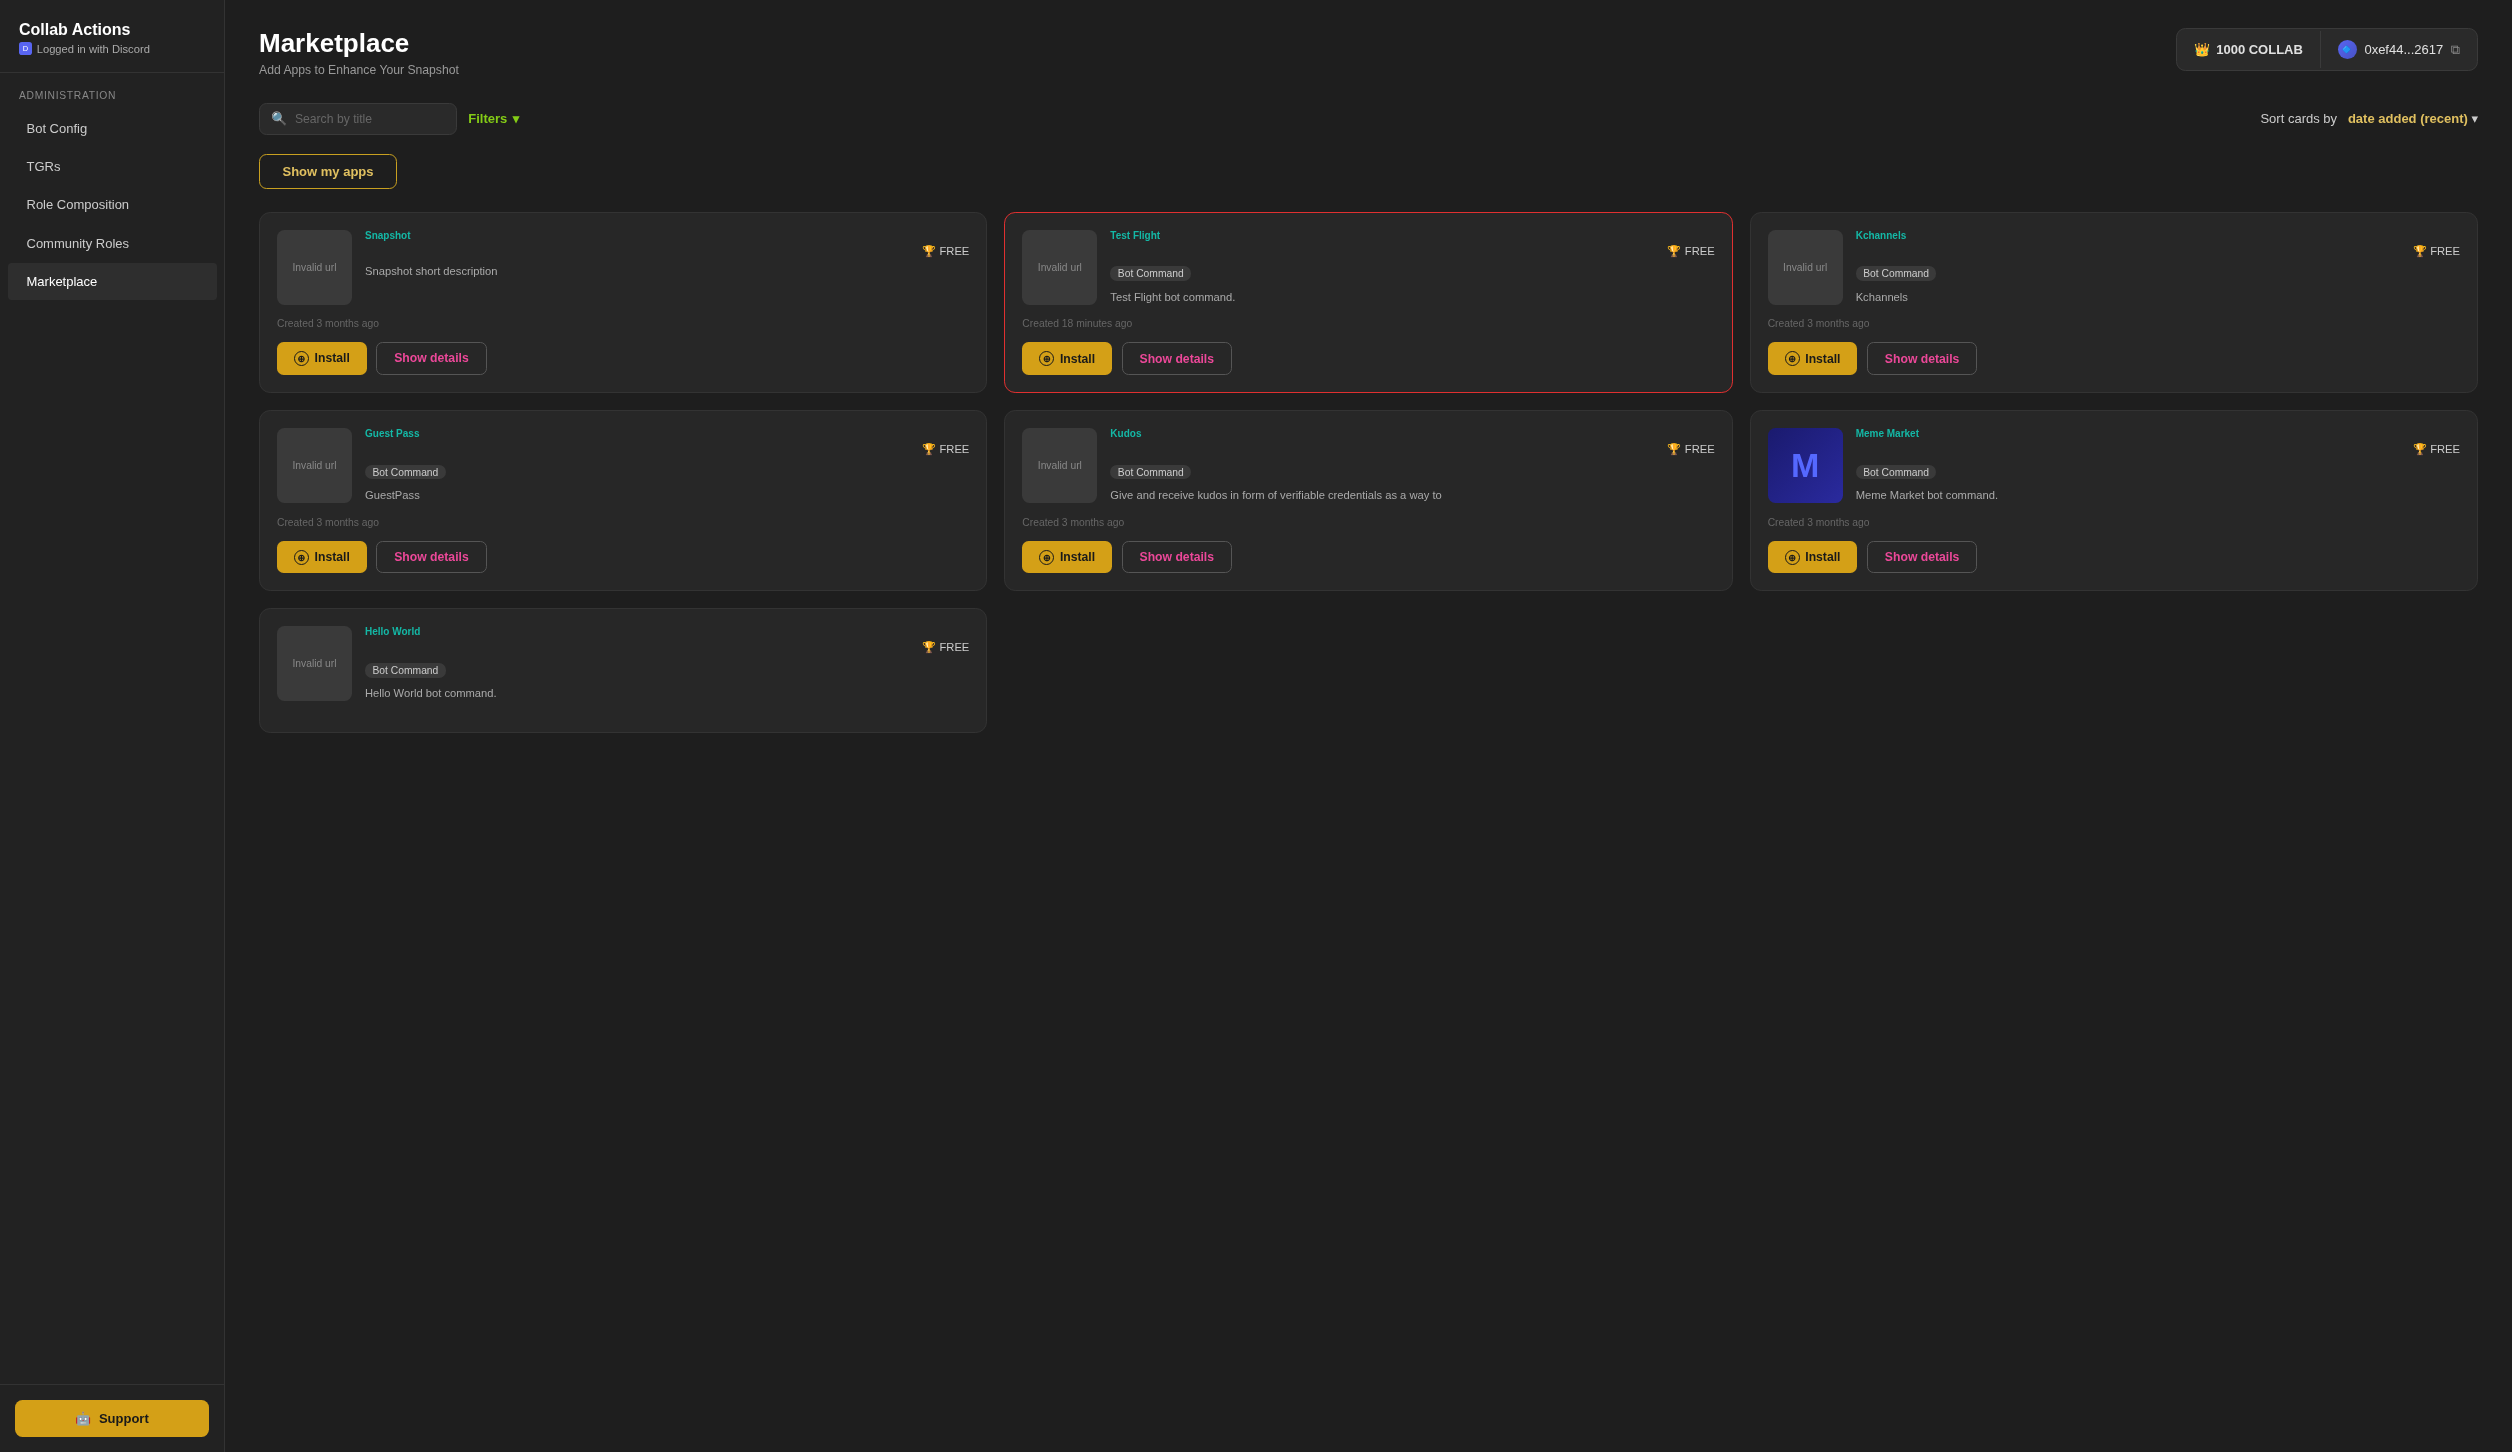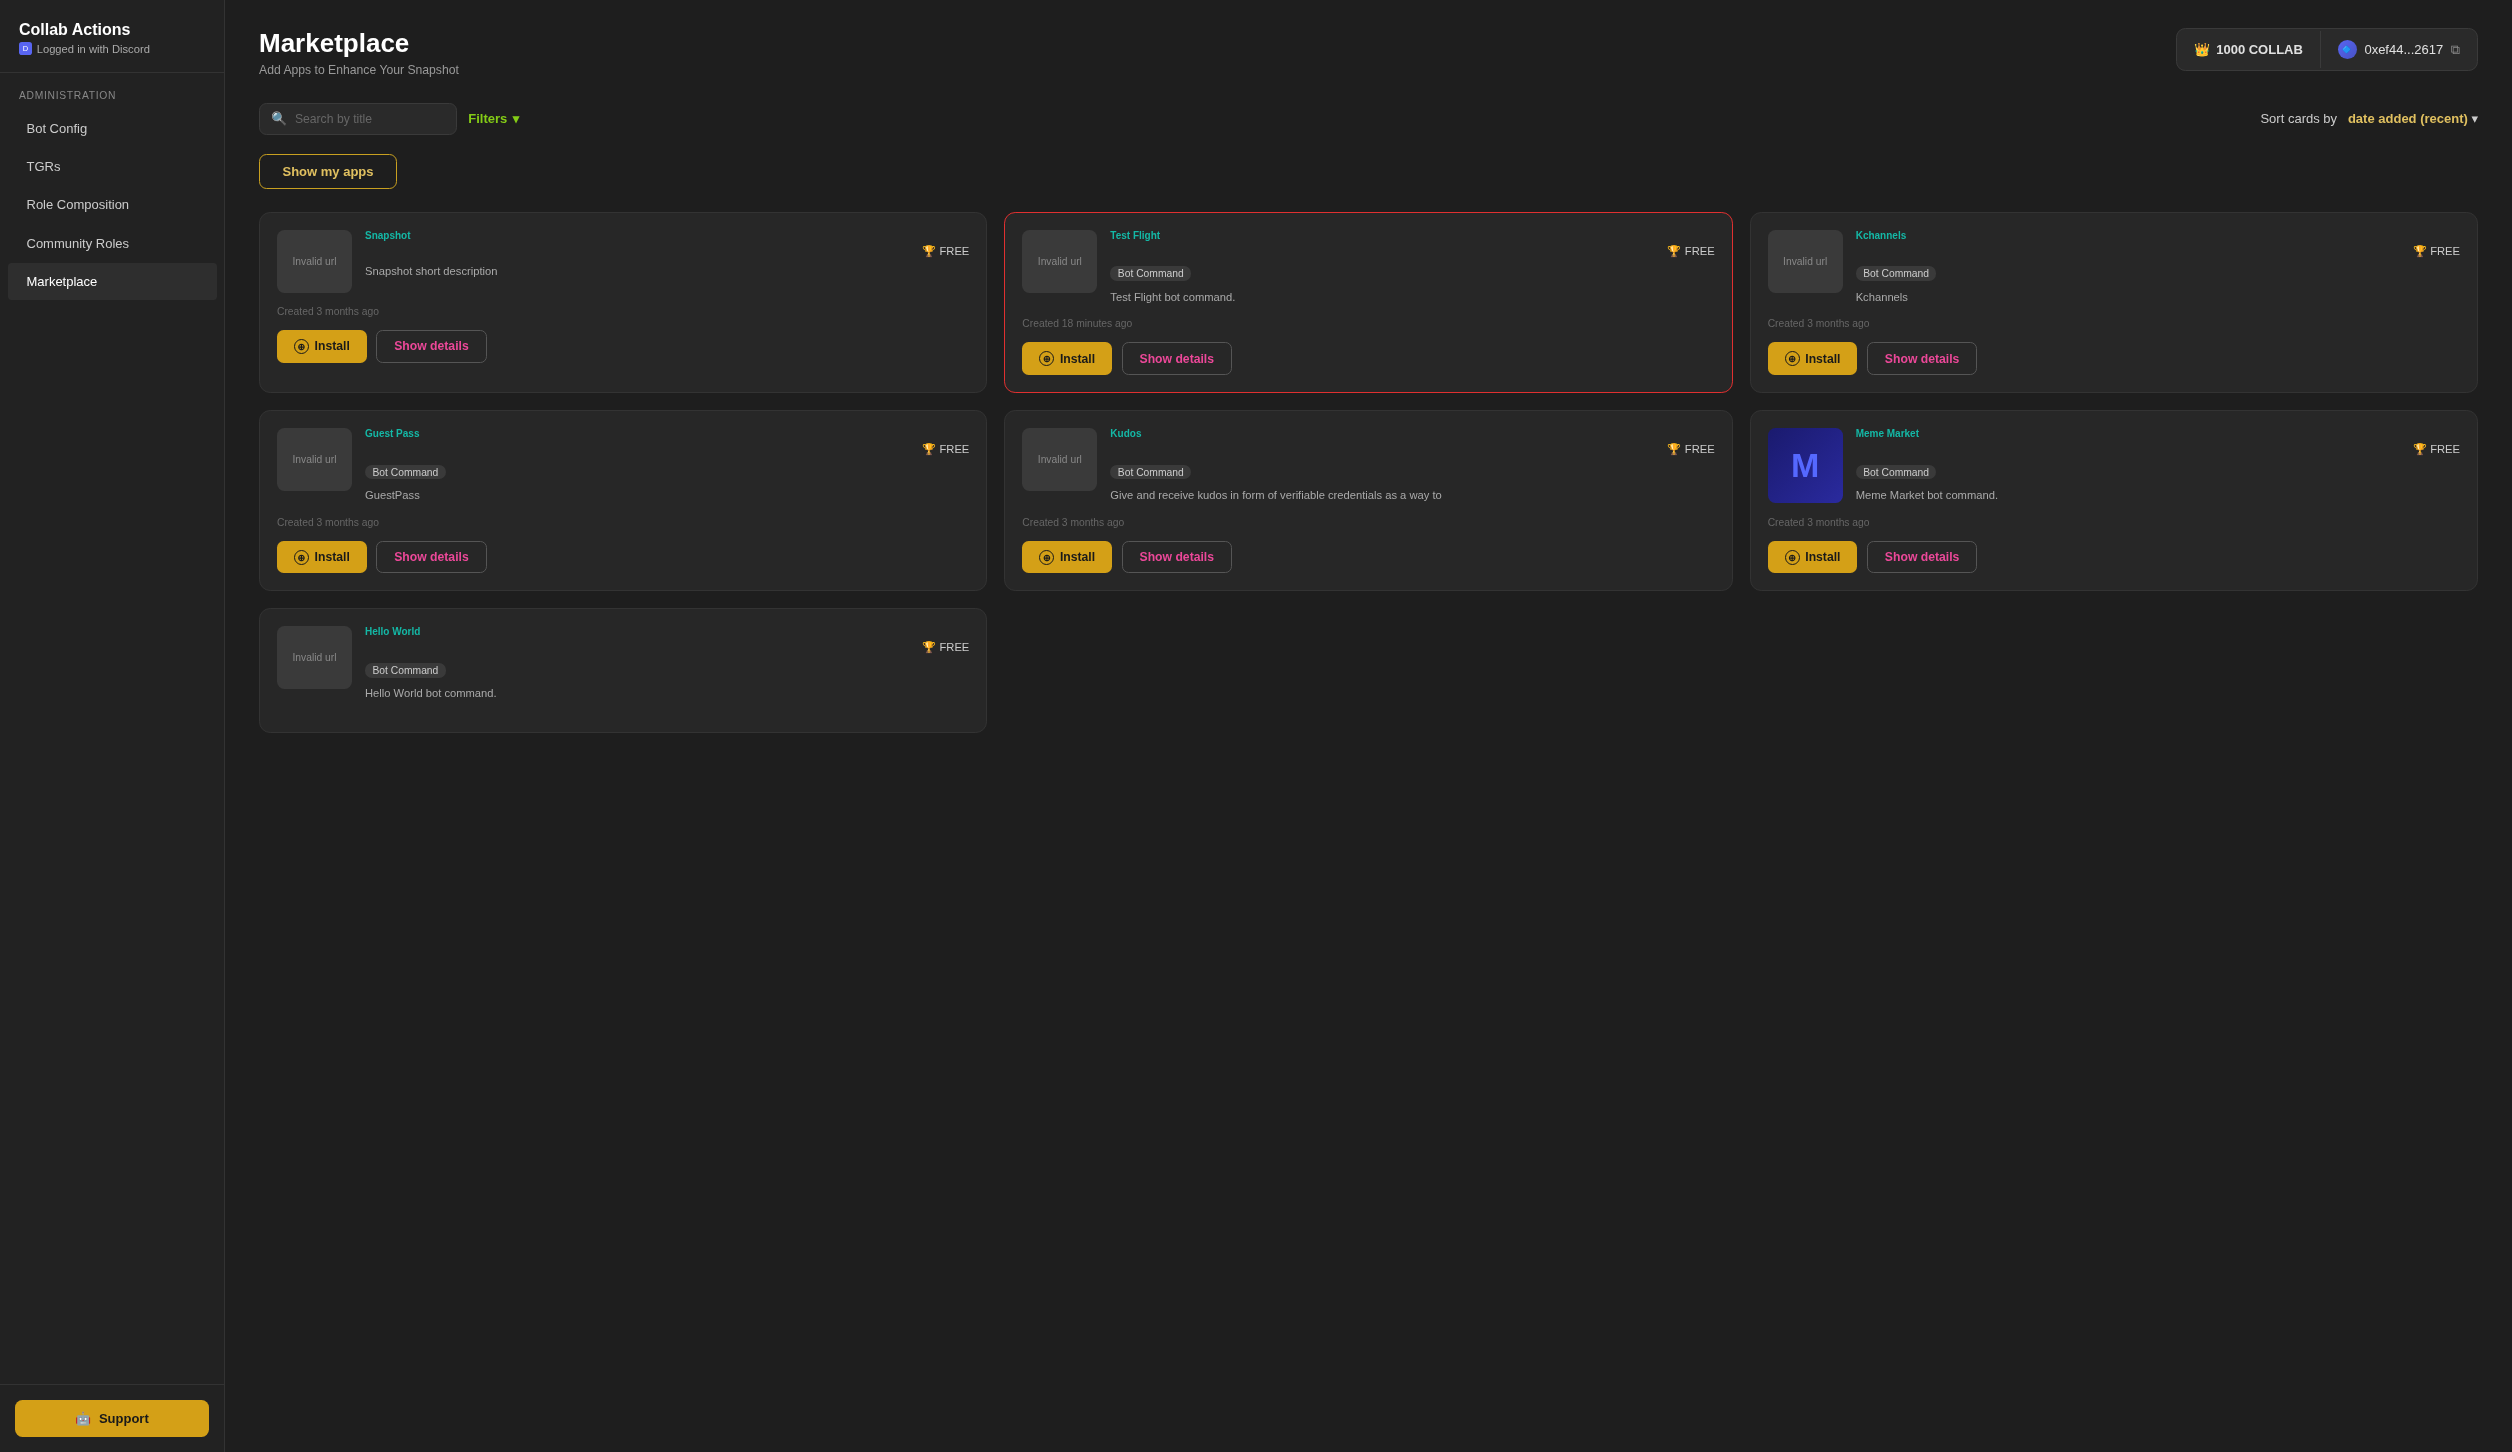--- a/index.html
+++ b/index.html
@@ -243,21 +243,21 @@
       border: 1.9px solid #e03030;
     }
     .card-top {
       display: flex;
       align-items: flex-start;
       gap: 13px;
       margin-bottom: 13px;
     }
     .card-image {
       width: 75px;
-      height: 63px;
+      height: 75px;
       min-width: 75px;
       background: #3a3a3a;
       border-radius: 7.5px;
       display: flex;
       align-items: center;
       justify-content: center;
       font-size: 10.3px;
       color: #888;
       text-align: center;
     }

